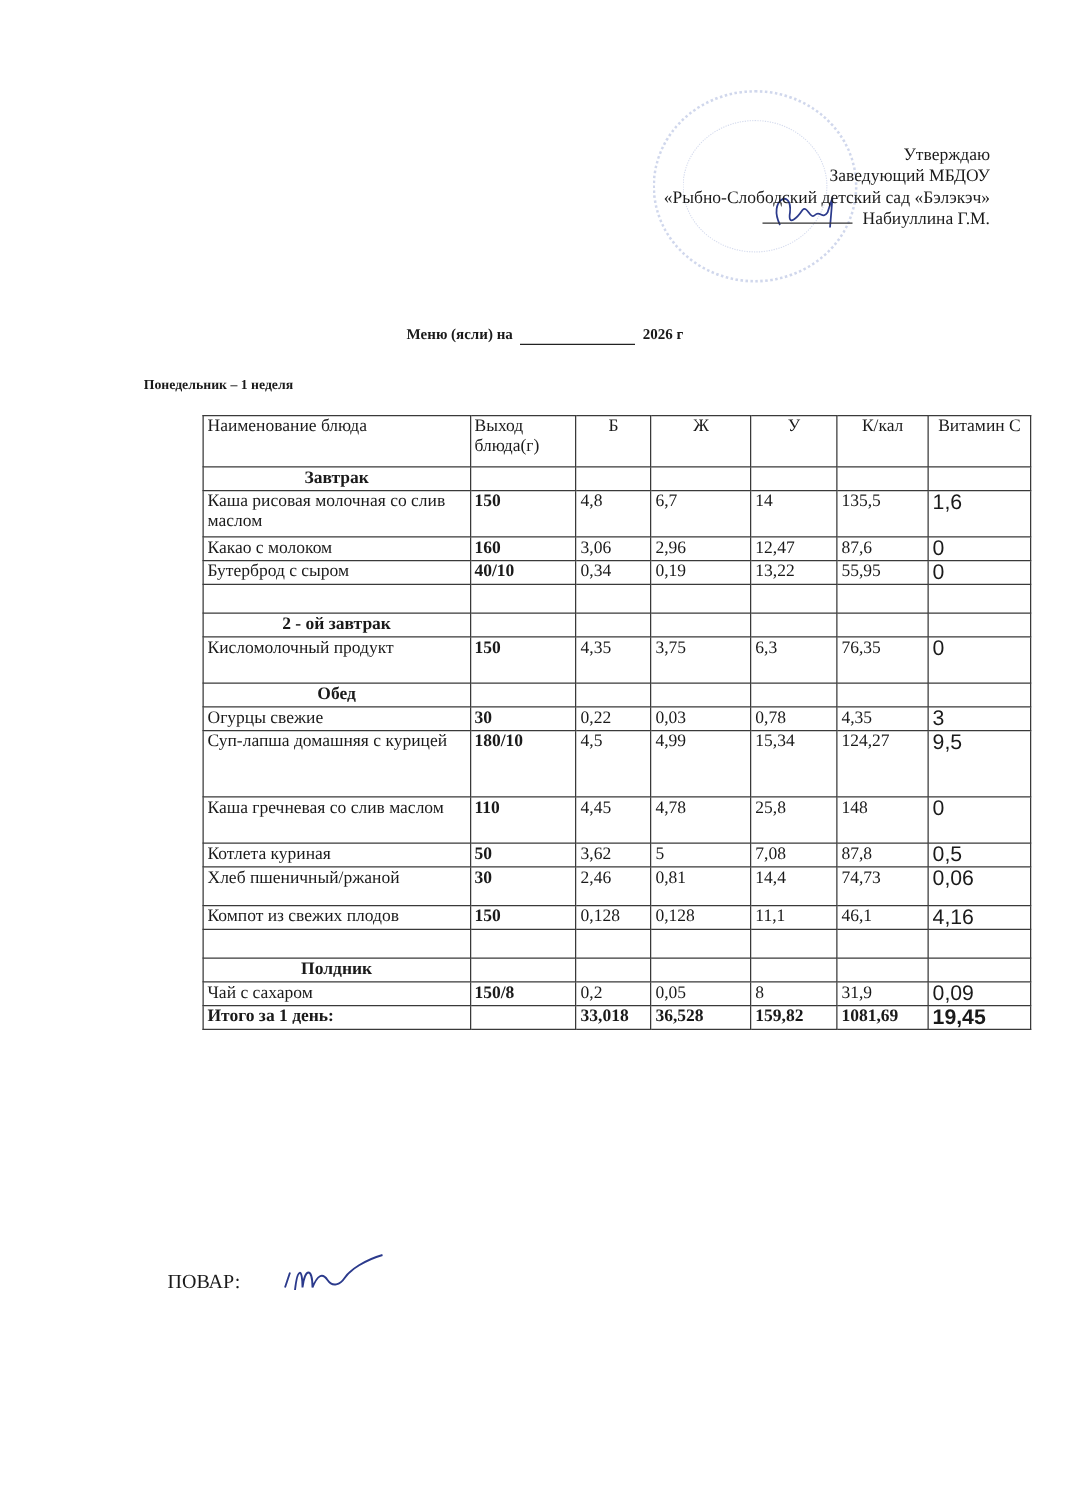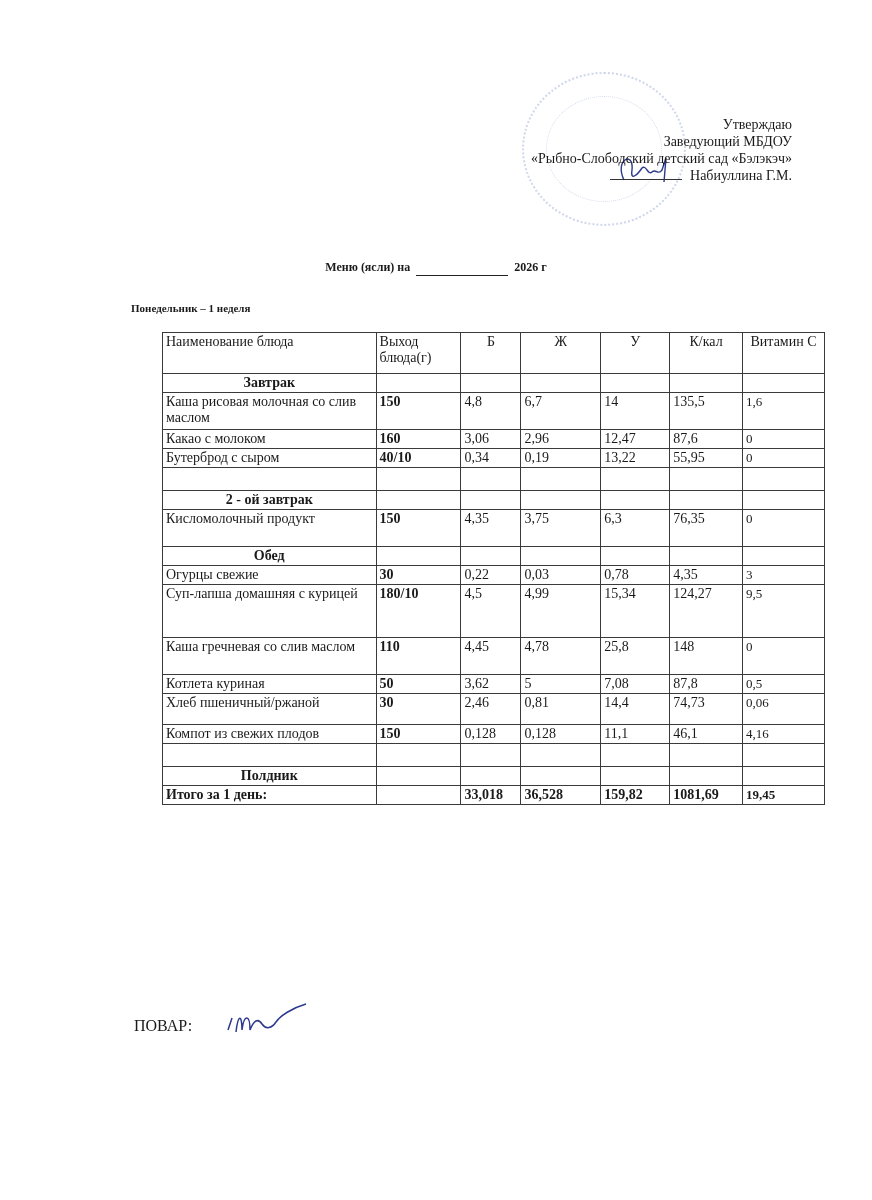--- a/index.html
+++ b/index.html
@@ -11,33 +11,33 @@
                        margin-right: 8px; vertical-align: baseline; }
   .stamp { position: absolute; left: 522px; top: 72px; width: 160px; height: 150px;
            border-radius: 50%; border: 2px dotted rgba(120,140,200,0.35); }
   .stamp::after { content: ""; position: absolute; inset: 22px; border-radius: 50%;
                   border: 1px dotted rgba(120,140,200,0.3); }
   .signature { position: absolute; left: 604px; top: 150px; width: 80px; height: 36px; }
   .title { position: absolute; left: 0; width: 872px; top: 260px; text-align: center;
            font-weight: bold; font-size: 12px; }
   .title .blank { display: inline-block; width: 92px; border-bottom: 1px solid #222;
                   margin: 0 6px; }
-  .day { position: absolute; left: 131px; top: 302px; font-weight: bold; font-size: 11px; }
+  .day { position: absolute; left: 115px; top: 302px; font-weight: bold; font-size: 11px; }
   table.menu { position: absolute; left: 119px; top: 332px; width: 663px;
                border-collapse: collapse; font-size: 14px; line-height: 16px; margin-left: 43px; }
   table.menu td { border: 1px solid #3a3a3a; padding: 1px 3px; vertical-align: top; }
   col.c0 { width: 214px; } col.c1 { width: 85px; } col.c2 { width: 60px; }
   col.c3 { width: 80px; } col.c4 { width: 69px; } col.c5 { width: 73px; } col.c6 { width: 82px; }
   tr.head td { height: 38px; }
   tr.head td.center { text-align: center; }
   tr.section td { height: 16px; }
   tr.section td.name { text-align: center; font-weight: bold; }
   tr.blank td { height: 20px; }
   td.out { font-weight: bold; }
-  td.vitc { font-family: Liberation Serif, serif; font-size: 13px; }
+  td.vitc { font-family: Liberation Sans, sans-serif; font-size: 17px; }
   tr.total td { font-weight: bold; }
   tr.tall2 td { height: 34px; }
   tr.tall3 td { height: 50px; }
   tr.tall-b td { height: 28px; }
   .cook { position: absolute; left: 134px; top: 1017px; font-size: 16px; }
   .cook-sig { position: absolute; left: 222px; top: 1000px; width: 90px; height: 40px; }
 </style>
 </head>
 <body>
 
@@ -216,20 +216,29 @@
       </tr>
       <tr class="section">
         <td class="name">Полдник</td>
         <td class="out"></td>
         <td></td>
         <td></td>
         <td></td>
         <td></td>
         <td class="vitc"></td>
       </tr>
+      <tr class="">
+        <td class="name">Чай с сахаром</td>
+        <td class="out">150/8</td>
+        <td>0,2</td>
+        <td>0,05</td>
+        <td>8</td>
+        <td>31,9</td>
+        <td class="vitc">0,09</td>
+      </tr>
       <tr class="total">
         <td>Итого за 1 день:</td>
         <td></td>
         <td>33,018</td>
         <td>36,528</td>
         <td>159,82</td>
         <td>1081,69</td>
         <td class="vitc">19,45</td>
       </tr>
     </tbody>

